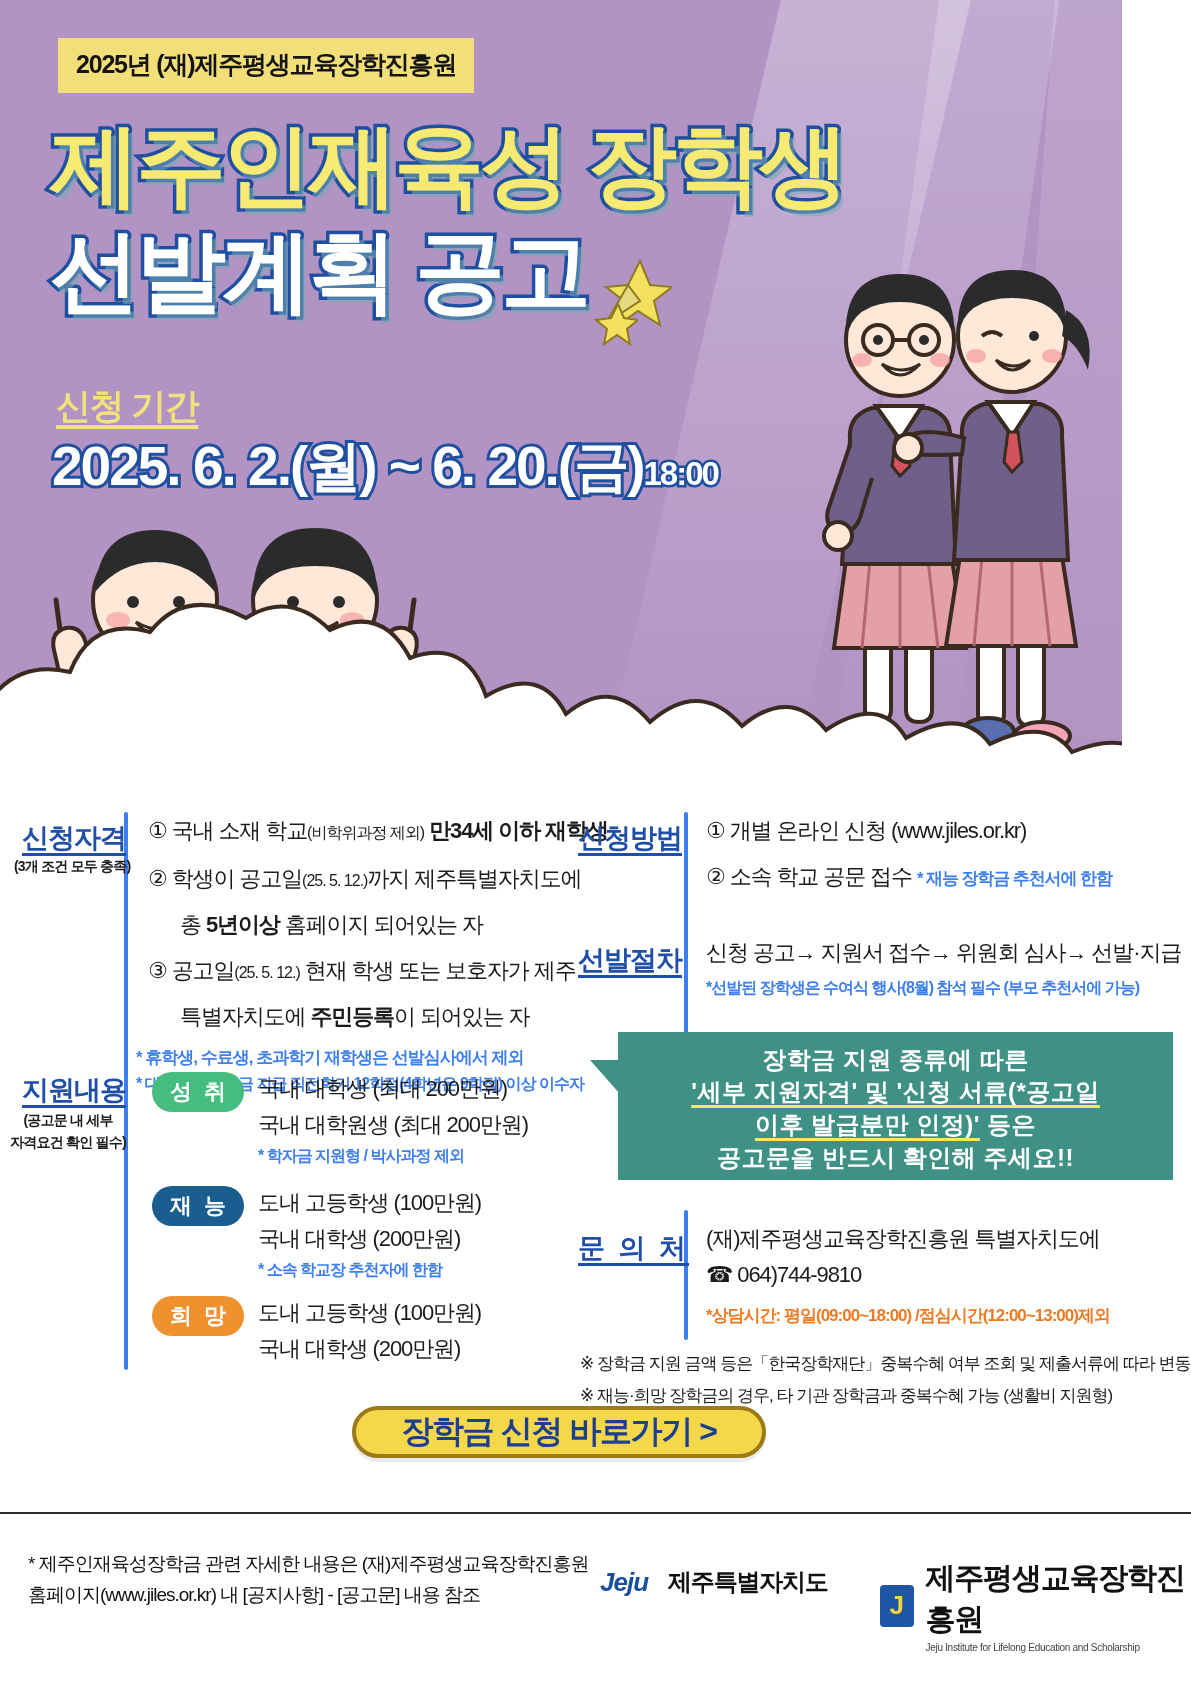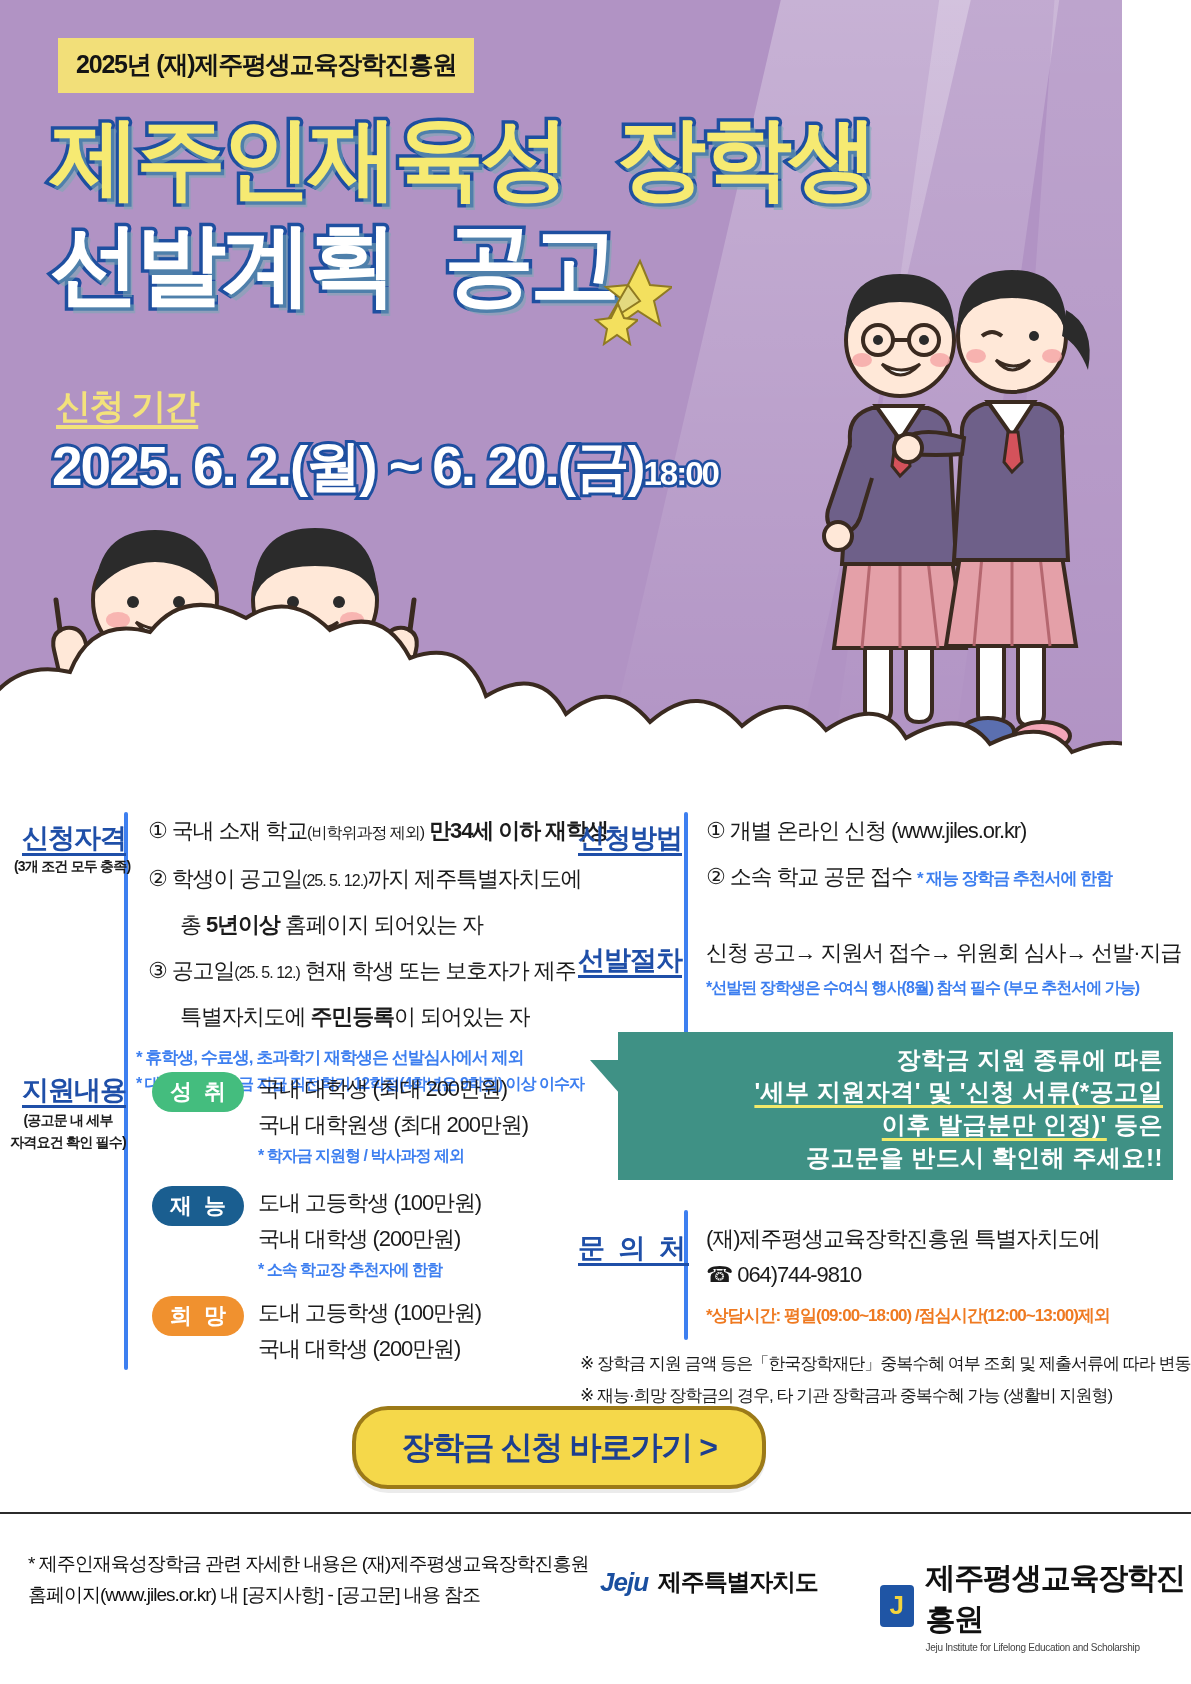--- a/index.html
+++ b/index.html
@@ -33,21 +33,21 @@
 
   .badge {
     position: absolute; left: 58px; top: 38px;
     background: #f2df79;
     padding: 10px 18px 12px 18px;
     font-size: 25px; font-weight: 700; color: #141414;
     letter-spacing: -1.2px;
     white-space: nowrap;
   }
 
-  .title-wrap { position: absolute; left: 50px; top: 112px; font-family: Liberation Mono, monospace; }
+  .title-wrap { position: absolute; left: 50px; top: 112px; }
   .title-line {
     font-size: 90px; font-weight: 800; letter-spacing: -4px;
     line-height: 1.18; white-space: nowrap;
   }
   .t-yellow {
     color: #f6ea72;
     -webkit-text-stroke: 7px #1e4fa0;
     paint-order: stroke fill;
     text-shadow: 5px 6px 0 rgba(120,170,180,.55);
   }
@@ -139,21 +139,21 @@
   .pill-green { background: #44bd7e; }
   .pill-navy  { background: #1a5e90; }
   .pill-orange{ background: #f0912f; }
 
   
   .callout {
     position: absolute; left: 618px; top: 1032px;
     width: 555px; height: 148px;
     background: #3f9185;
     display: flex; flex-direction: column;
-    align-items: flex-end; justify-content: center;
+    align-items: center; justify-content: center;
     padding: 6px 10px 0;
   }
   .callout-tail {
     position: absolute; left: 590px; top: 1060px;
     width: 0; height: 0;
     border-top: 0 solid transparent;
     border-bottom: 34px solid transparent;
     border-right: 30px solid #3f9185;
   }
   .callout-line {
@@ -162,21 +162,21 @@
     white-space: nowrap;
   }
   .ul-yellow {
     text-decoration: underline; text-decoration-color: #f2e96a;
     text-underline-offset: 5px; text-decoration-thickness: 3px;
   }
 
   
   .cta {
     position: absolute; left: 352px; top: 1406px;
-    width: 414px; height: 83px;
+    width: 414px; height: 52px;
     background: #f5d84a;
     border: 4px solid #9c7a18;
     border-radius: 36px;
     display: flex; align-items: center; justify-content: center;
     font-size: 32px; font-weight: 800; color: #1d3f8f;
     letter-spacing: -1.4px;
     box-shadow: 0 4px 0 rgba(0,0,0,0.08);
   }
 
   
@@ -186,21 +186,21 @@
     background: #ffffff;
     border-top: 2px solid #2b2b2b;
   }
   .foot-text {
     position: absolute; left: 28px; top: 34px;
     font-size: 19px; color: #111; letter-spacing: -1px;
     line-height: 1.65;
   }
   .logo-jeju {
     position: absolute; left: 600px; top: 52px;
-    display: flex; align-items: center; gap: 10px;
+    display: flex; align-items: center; gap: 20px;
   }
   .logo-jeju .mark {
     font-size: 26px; font-weight: 800; color: #1a4fa0;
     font-style: italic; letter-spacing: -1px;
   }
   .logo-jeju .nm { font-size: 24px; font-weight: 700; color: #111; letter-spacing: -1.2px; }
   .logo-jiles {
     position: absolute; left: 880px; top: 44px;
     display: flex; align-items: center; gap: 12px;
   }

